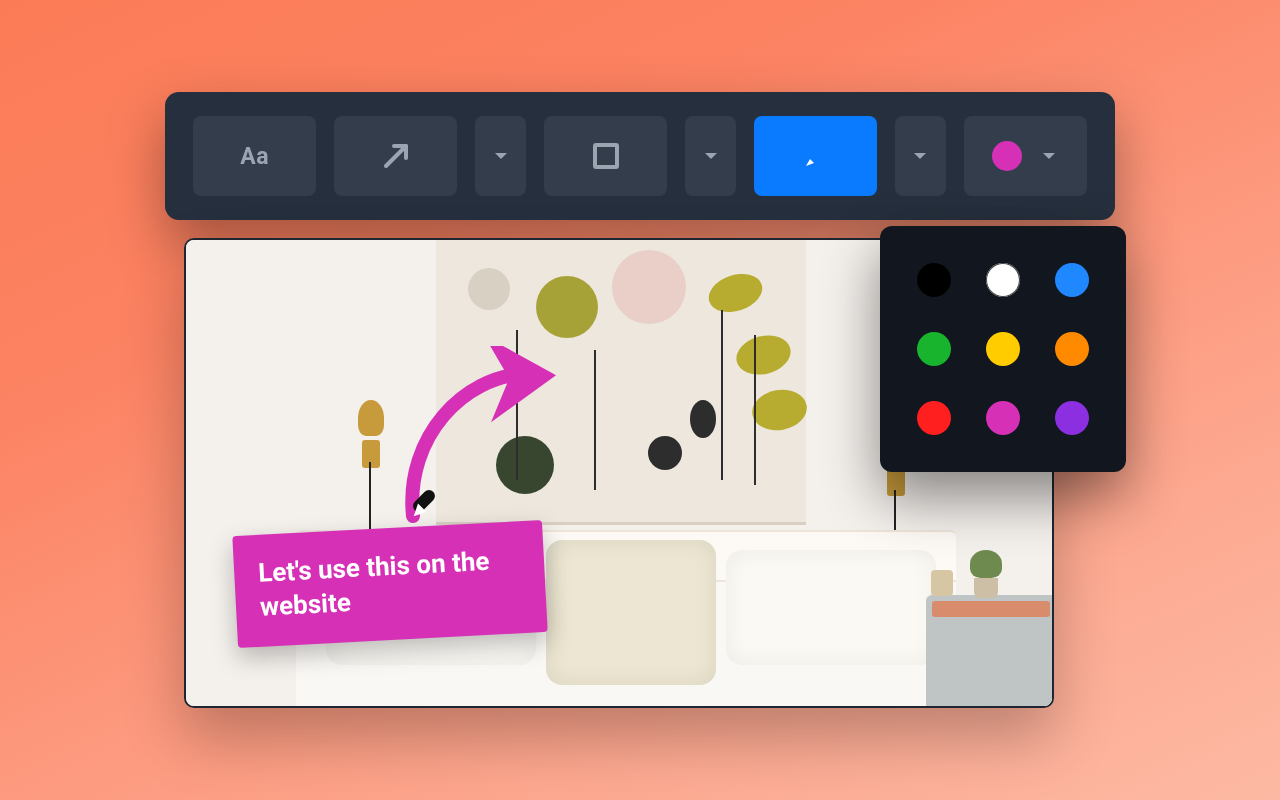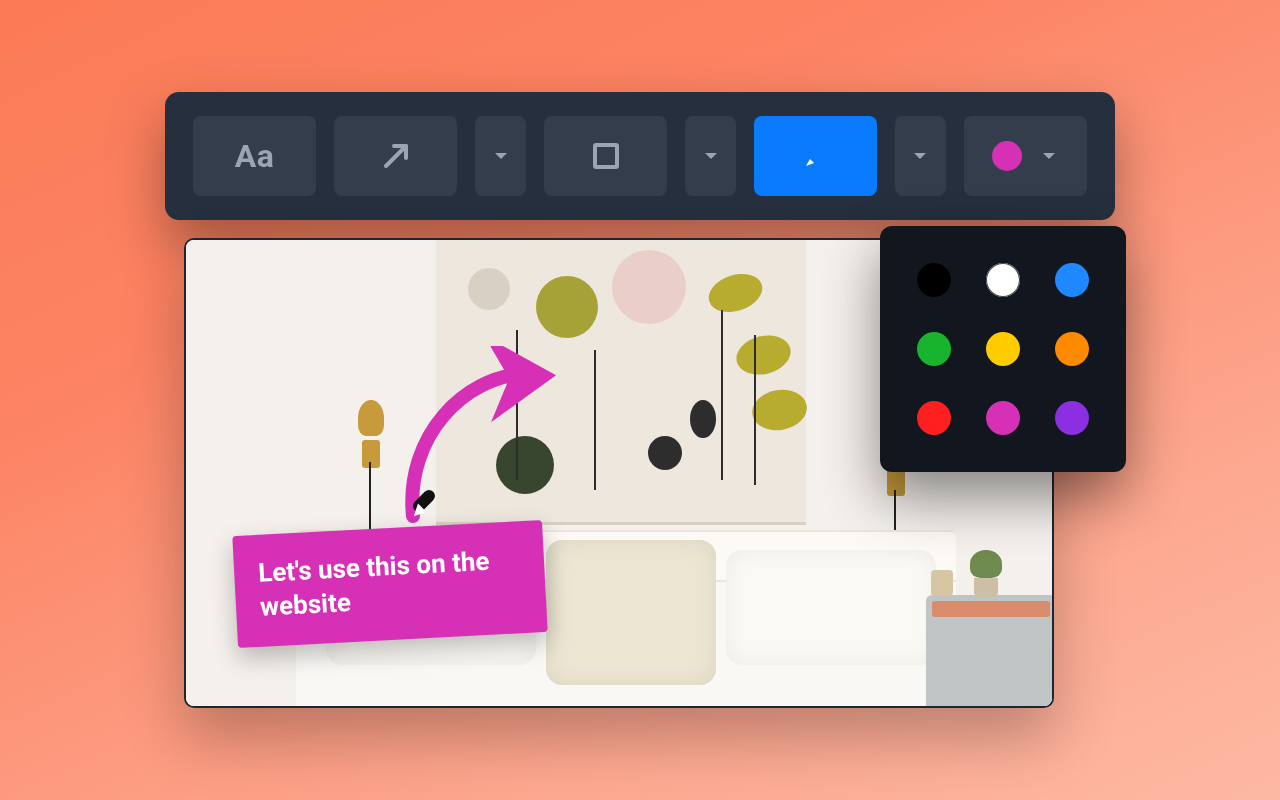--- a/index.html
+++ b/index.html
@@ -32,21 +32,21 @@
     justify-content: center;
     cursor: pointer;
   }
   .tool-btn.wide   { width: 126px; }
   .tool-btn.narrow { width: 52px; }
   .tool-btn.active { background: #0a7bff; }
   .tool-btn svg { display: block; }
   .chev { fill: #9aa5b1; }
   .tool-ico { stroke: #9aa5b1; fill: none; }
   .tool-btn.active .tool-ico { stroke: #fff; }
-  .aa { color:#9aa5b1; font-weight:700; font-size:32px; letter-spacing:.5px; }
+  .aa { color:#9aa5b1; font-weight:700; font-size:23px; letter-spacing:.5px; }
   .color-dot { width:30px; height:30px; border-radius:50%; }
 
   
   .canvas {
     position: absolute;
     left: 184px; top: 238px;
     width: 870px; height: 470px;
     border: 2px solid #1e2632;
     border-radius: 10px;
     overflow: hidden;

